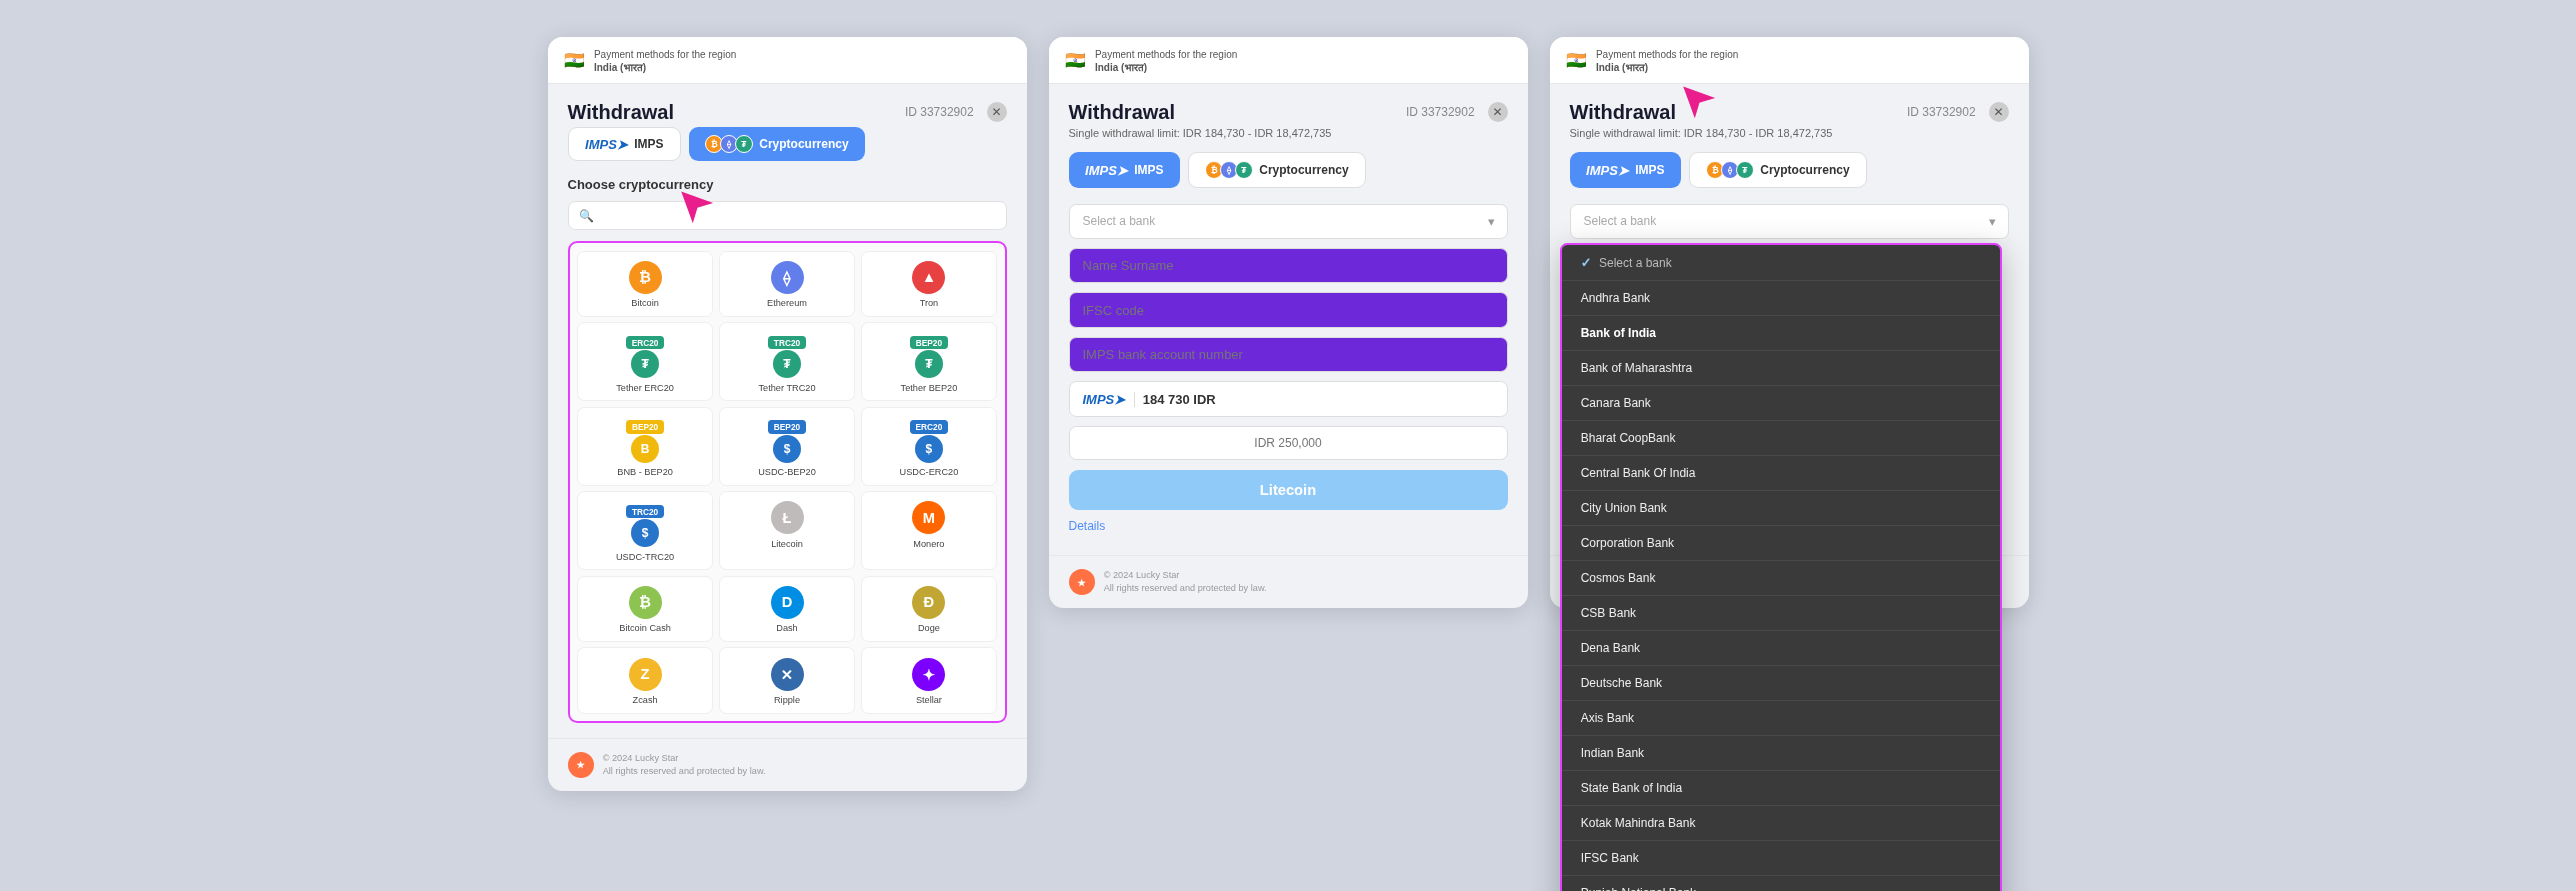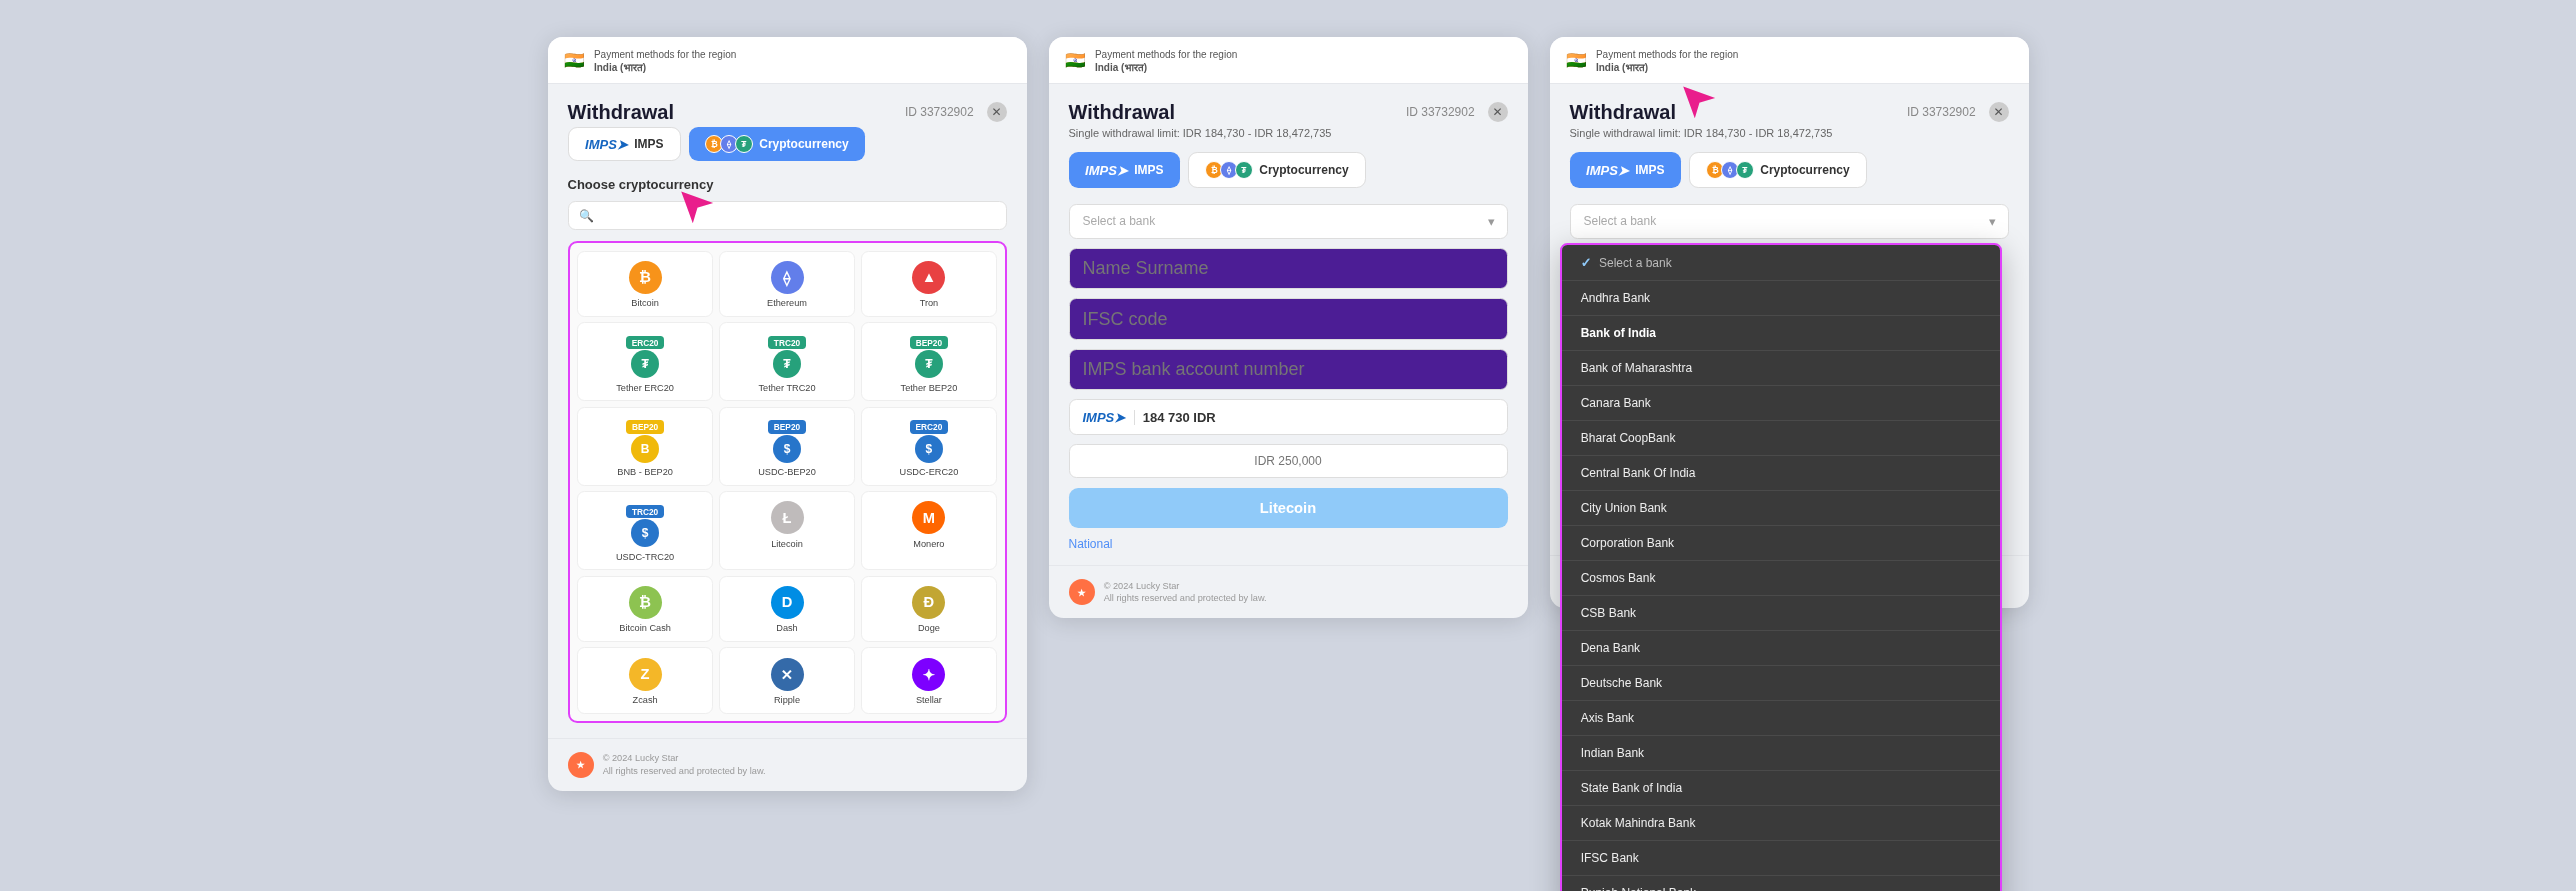--- a/index.html
+++ b/index.html
@@ -249,23 +249,23 @@
     
     .form-group {
       margin-bottom: 9.2px;
     }
 
     .form-input {
       width: 100%;
       border: 1.4px solid #ddd;
       border-radius: 7.4px;
       padding: 9.2px 13px;
-      font-size: 18px;
+      font-size: 13px;
       color: #aaa;
-      background: #4c1d95;
+      background: #6d28d9;
       outline: none;
     }
 
     .imps-amount-row {
       display: flex;
       align-items: center;
       gap: 7.4px;
       border: 1.4px solid #ddd;
       border-radius: 7.4px;
       padding: 9.2px 13px;
@@ -596,21 +596,21 @@
 
       <div class="imps-amount-row">
         <span class="imps-amount-logo">IMPS➤</span>
         <span style="font-size:13px;color:#333;font-weight:600;">184 730 IDR</span>
       </div>
 
       <input class="withdraw-input" type="text" placeholder="IDR 250,000" style="">
 
       <button class="withdraw-btn">Litecoin</button>
 
-      <a class="details-link">National</a>
+      <a class="details-link">Details</a>
     </div>
 
     <div class="card-footer">
       <div class="footer-logo-circle">★</div>
       <div>
         <div class="footer-text">© 2024 Lucky Star</div>
         <div class="footer-text">All rights reserved and protected by law.</div>
       </div>
     </div>
   </div>

